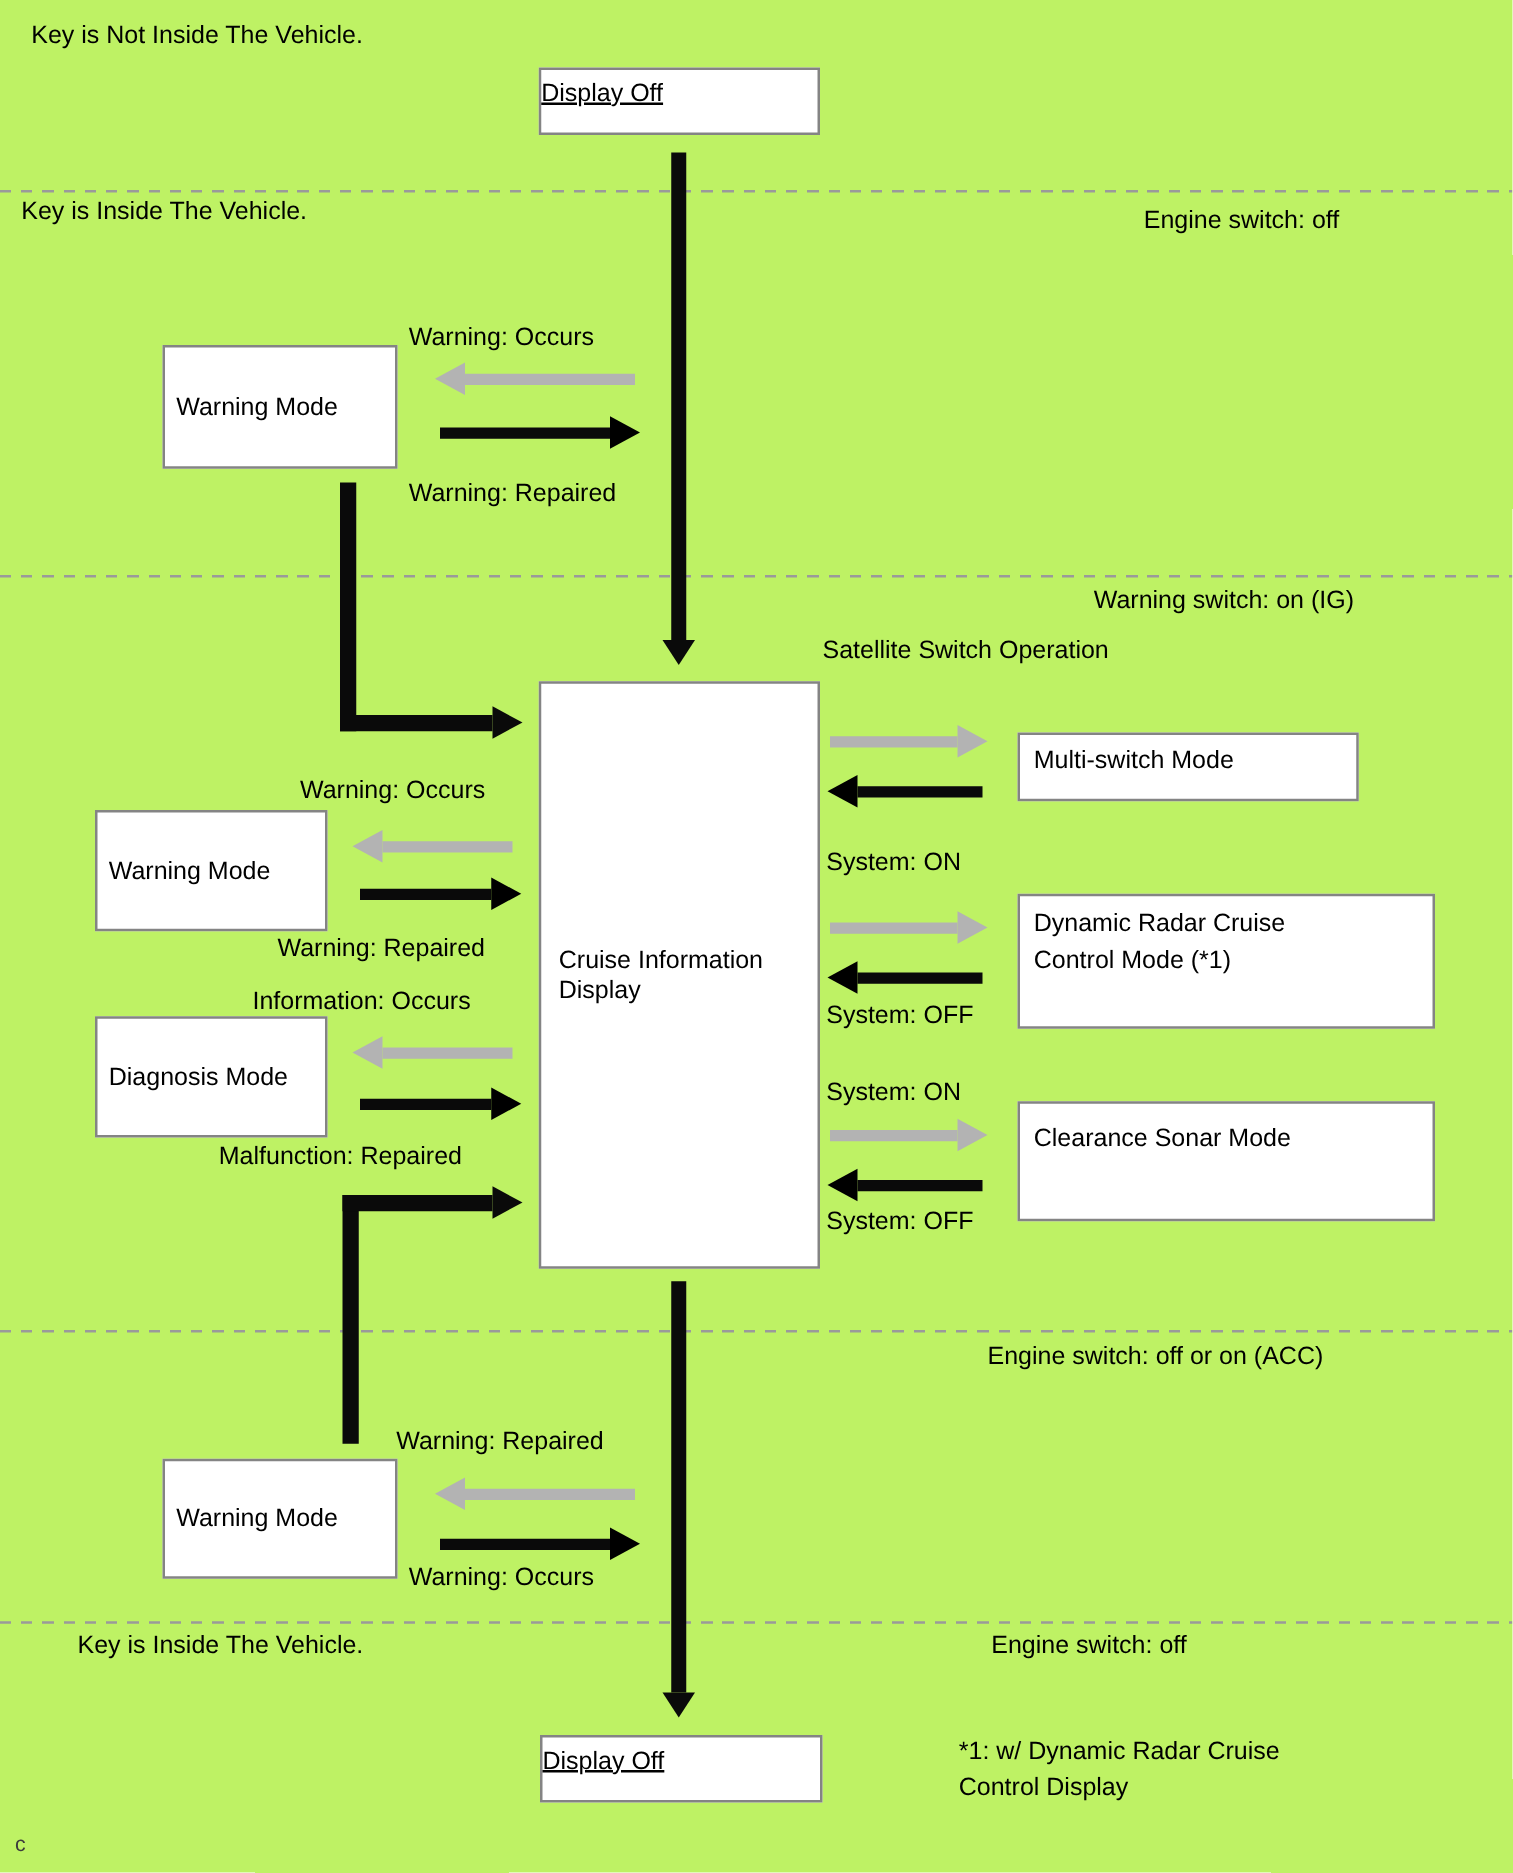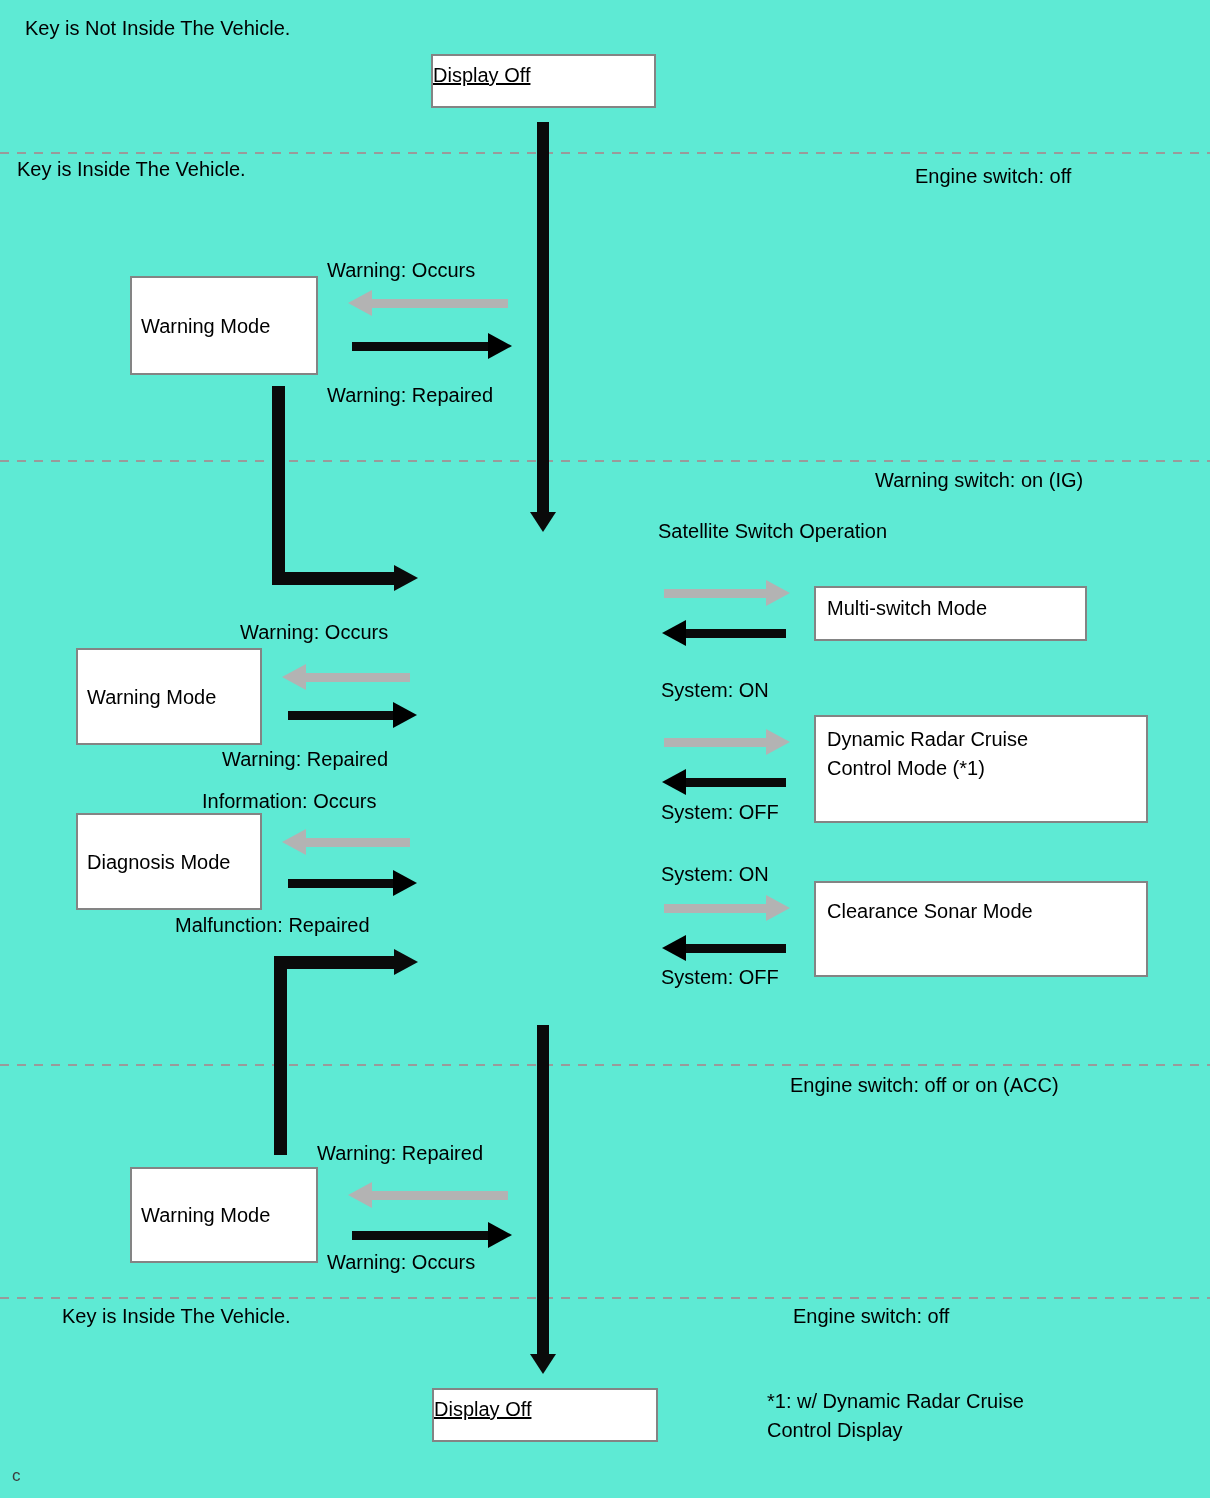--- a/index.html
+++ b/index.html
@@ -1,17 +1,17 @@
 <!DOCTYPE html>
 <html><head>
 <meta charset="utf-8">
 <style>
   html,body { margin:0; padding:0; background:#fff; }
   .canvas {
-    position:relative; width:1210px; height:1498px; background:#5eead4;
+    position:relative; width:1210px; height:1498px; background:#bef264;
     font-family:"Liberation Sans","DejaVu Sans",sans-serif; color:#000;
     overflow:hidden;
   }
   .lbl { position:absolute; font-size:20px; line-height:24px; white-space:nowrap; }
   .divider { position:absolute; left:0; width:1210px; height:2px;
     background:repeating-linear-gradient(90deg,#9a9a9a 0 9px,transparent 9px 17px); }
   .box { position:absolute; background:#fff; border:2px solid #848484;
     box-sizing:border-box; font-size:20px; line-height:24px; }
   .box.ctr { text-align:left; padding-top:7px;text-decoration:underline; }
   .box.vc  { display:flex; align-items:center; padding-left:9px; }
@@ -52,31 +52,34 @@
   <div class="lbl" style="left:915px; top:164px;">Engine switch: off</div>
   <div class="lbl" style="left:875px; top:468px;">Warning switch: on (IG)</div>
   <div class="lbl" style="left:790px; top:1073px;">Engine switch: off or on (ACC)</div>
   <div class="lbl" style="left:62px; top:1304px;">Key is Inside The Vehicle.</div>
   <div class="lbl" style="left:793px; top:1304px;">Engine switch: off</div>
 
   <div class="box ctr" style="left:431px; top:54px; width:225px; height:54px;">Display Off</div>
   <div class="box vc" style="left:130px; top:276px; width:188px; height:99px;">Warning Mode</div>
   <div class="box vc" style="left:76px; top:648px; width:186px; height:97px;">Warning Mode</div>
   <div class="box vc" style="left:76px; top:813px; width:186px; height:97px;">Diagnosis Mode</div>
+  <div class="box vc" style="left:431px; top:545px; width:225px; height:470px; padding-left:14px;">
+    <span class="wrapped" style="width:185px;">Cruise Information Display</span>
+  </div>
   <div class="box tl" style="left:814px; top:586px; width:273px; height:55px;">Multi-switch Mode</div>
   <div class="box tl" style="left:814px; top:715px; width:334px; height:108px; line-height:29px;">
     <span class="wrapped" style="width:215px;">Dynamic Radar Cruise Control Mode (*1)</span>
   </div>
   <div class="box tl" style="left:814px; top:881px; width:334px; height:96px; padding-top:16px;">Clearance Sonar Mode</div>
   <div class="box vc" style="left:130px; top:1167px; width:188px; height:96px;">Warning Mode</div>
   <div class="box ctr" style="left:432px; top:1388px; width:226px; height:54px;">Display Off</div>
 
   <div class="lbl" style="left:327px; top:258px;">Warning: Occurs</div>
   <div class="lbl" style="left:327px; top:383px;">Warning: Repaired</div>
-  <div class="lbl" style="left:658px; top:519px;">Satellite Switch Operation</div>
+  <div class="lbl" style="left:658px; top:508px;">Satellite Switch Operation</div>
   <div class="lbl" style="left:240px; top:620px;">Warning: Occurs</div>
   <div class="lbl" style="left:222px; top:747px;">Warning: Repaired</div>
   <div class="lbl" style="left:202px; top:789px;">Information: Occurs</div>
   <div class="lbl" style="left:175px; top:913px;">Malfunction: Repaired</div>
   <div class="lbl" style="left:661px; top:678px;">System: ON</div>
   <div class="lbl" style="left:661px; top:800px;">System: OFF</div>
   <div class="lbl" style="left:661px; top:862px;">System: ON</div>
   <div class="lbl" style="left:661px; top:965px;">System: OFF</div>
   <div class="lbl" style="left:317px; top:1141px;">Warning: Repaired</div>
   <div class="lbl" style="left:327px; top:1250px;">Warning: Occurs</div>

